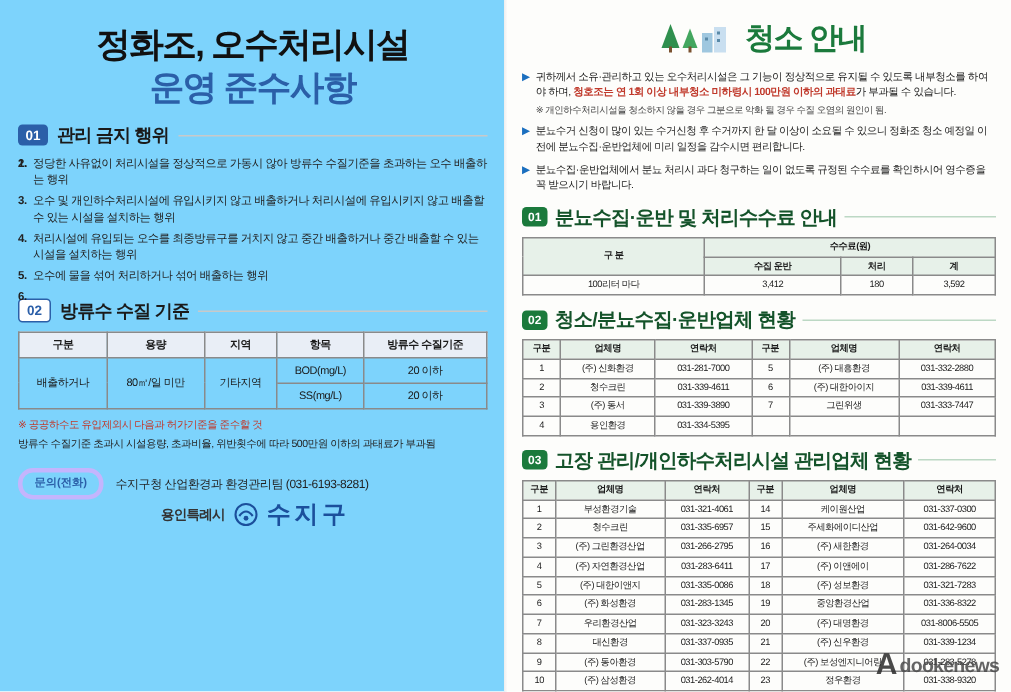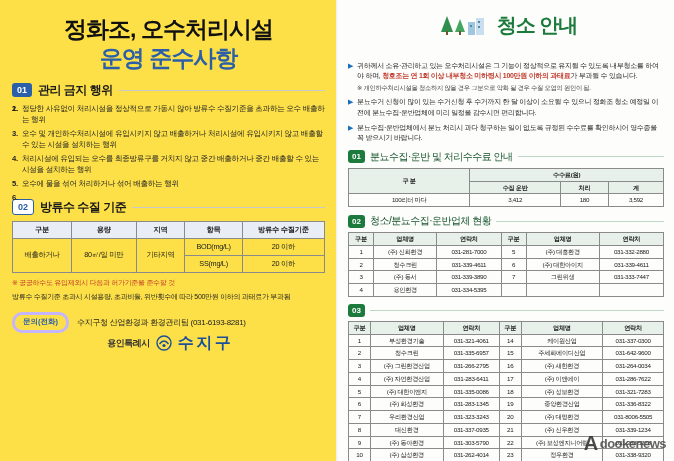--- a/index.html
+++ b/index.html
@@ -6,21 +6,21 @@
   body{
     width:674px;height:461px;
     background:#ffffff;
     font-family:"Liberation Sans","DejaVu Sans",sans-serif;
     color:#1a1a1a;
     overflow:hidden;
     position:relative;
   }
   .page{position:absolute;inset:0;display:flex;}
   .leaf{position:relative;height:100%;box-sizing:border-box;}
-  .leaf-left{width:337px;padding:10px 12px 6px 12px;background:#fde047;}
+  .leaf-left{width:337px;padding:10px 12px 6px 12px;background:#7dd3fc;}
   .leaf-right{width:337px;padding:8px 10px 6px 10px;background:#fdfdfb;border-left:1px solid #e3e3e3;}
 
   
   .title-main{
     text-align:center;
     font-weight:bold;
     font-size:23px;
     letter-spacing:-1px;
     color:#111;
     line-height:1.18;
@@ -61,34 +61,34 @@
     border:3px solid #c4b5fd;color:#2b5fa8;font-size:7.5px;font-weight:bold;
     border-radius:10px;padding:2.5px 8px;white-space:nowrap;
   }
   .contact-txt{font-size:8px;color:#222;letter-spacing:-0.3px;}
   .logo-row{display:flex;align-items:center;justify-content:center;gap:6px;margin-top:0;}
   .logo-city{font-size:9px;font-weight:bold;color:#333;letter-spacing:-0.5px;}
   .logo-mark{width:16px;height:16px;}
   .logo-name{font-size:16px;font-weight:bold;color:#1b4f9c;letter-spacing:-1px;}
 
   
-  .r-title-row{display:flex;align-items:center;justify-content:center;gap:8px;margin:2px 0 21px 0;}
+  .r-title-row{display:flex;align-items:center;justify-content:center;gap:8px;margin:2px 0 6px 0;}
   .r-title{font-size:20px;font-weight:bold;color:#1b7a3c;letter-spacing:-1px;}
   .bullets{margin:0 0 6px 0;}
   .bullet{
     display:flex;gap:4px;font-size:7px;line-height:1.45;letter-spacing:-0.3px;
     margin-bottom:5px;color:#1a1a1a;
   }
   .bullet .tri{color:#1b6fbf;font-size:7px;line-height:1.4;}
   .em-red{color:#c0392b;font-weight:bold;}
   .small-note{font-size:6.3px;color:#444;display:block;margin-top:2px;letter-spacing:-0.3px;}
 
   .g-head{display:flex;align-items:center;gap:5px;margin:7px 0 4px 0;}
   .g-num{background:#1b7a3c;color:#fff;font-weight:bold;font-size:8px;border-radius:3px;padding:2px 4px;}
-  .g-title{font-weight:normal;font-size:10px;color:#14532a;letter-spacing:-0.5px;}
+  .g-title{font-weight:bold;font-size:13px;color:#14532a;letter-spacing:-0.5px;}
   .g-bar{flex:1;height:1px;background:#bcd8c4;}
 
   table.gtbl{border-collapse:collapse;width:100%;font-size:6.2px;letter-spacing:-0.3px;}
   table.gtbl th,table.gtbl td{border:0.7px solid #8a8a8a;padding:2px 1px;text-align:center;vertical-align:middle;line-height:1.25;}
   table.gtbl th{background:#e7f1e9;font-weight:bold;}
   table.gtbl td.l{text-align:center;}
   .watermark{
     position:absolute;right:8px;bottom:6px;
     font-size:13px;font-weight:bold;color:#4a4a4a;opacity:.85;letter-spacing:-0.5px;
     display:flex;align-items:center;gap:2px;
@@ -287,20 +287,21 @@
           <td>031-334-5395</td>
           <td></td>
           <td class="l"></td>
           <td></td>
         </tr>
       </tbody>
     </table>
 
     <div class="g-head">
       <span class="g-num">03</span>
+      <span class="g-title">고장 관리/개인하수처리시설 관리업체 현황</span>
       <span class="g-bar"></span>
     </div>
     <table class="gtbl">
       <thead>
         <tr>
           <th>구분</th>
           <th>업체명</th>
           <th>연락처</th>
           <th>구분</th>
           <th>업체명</th>

